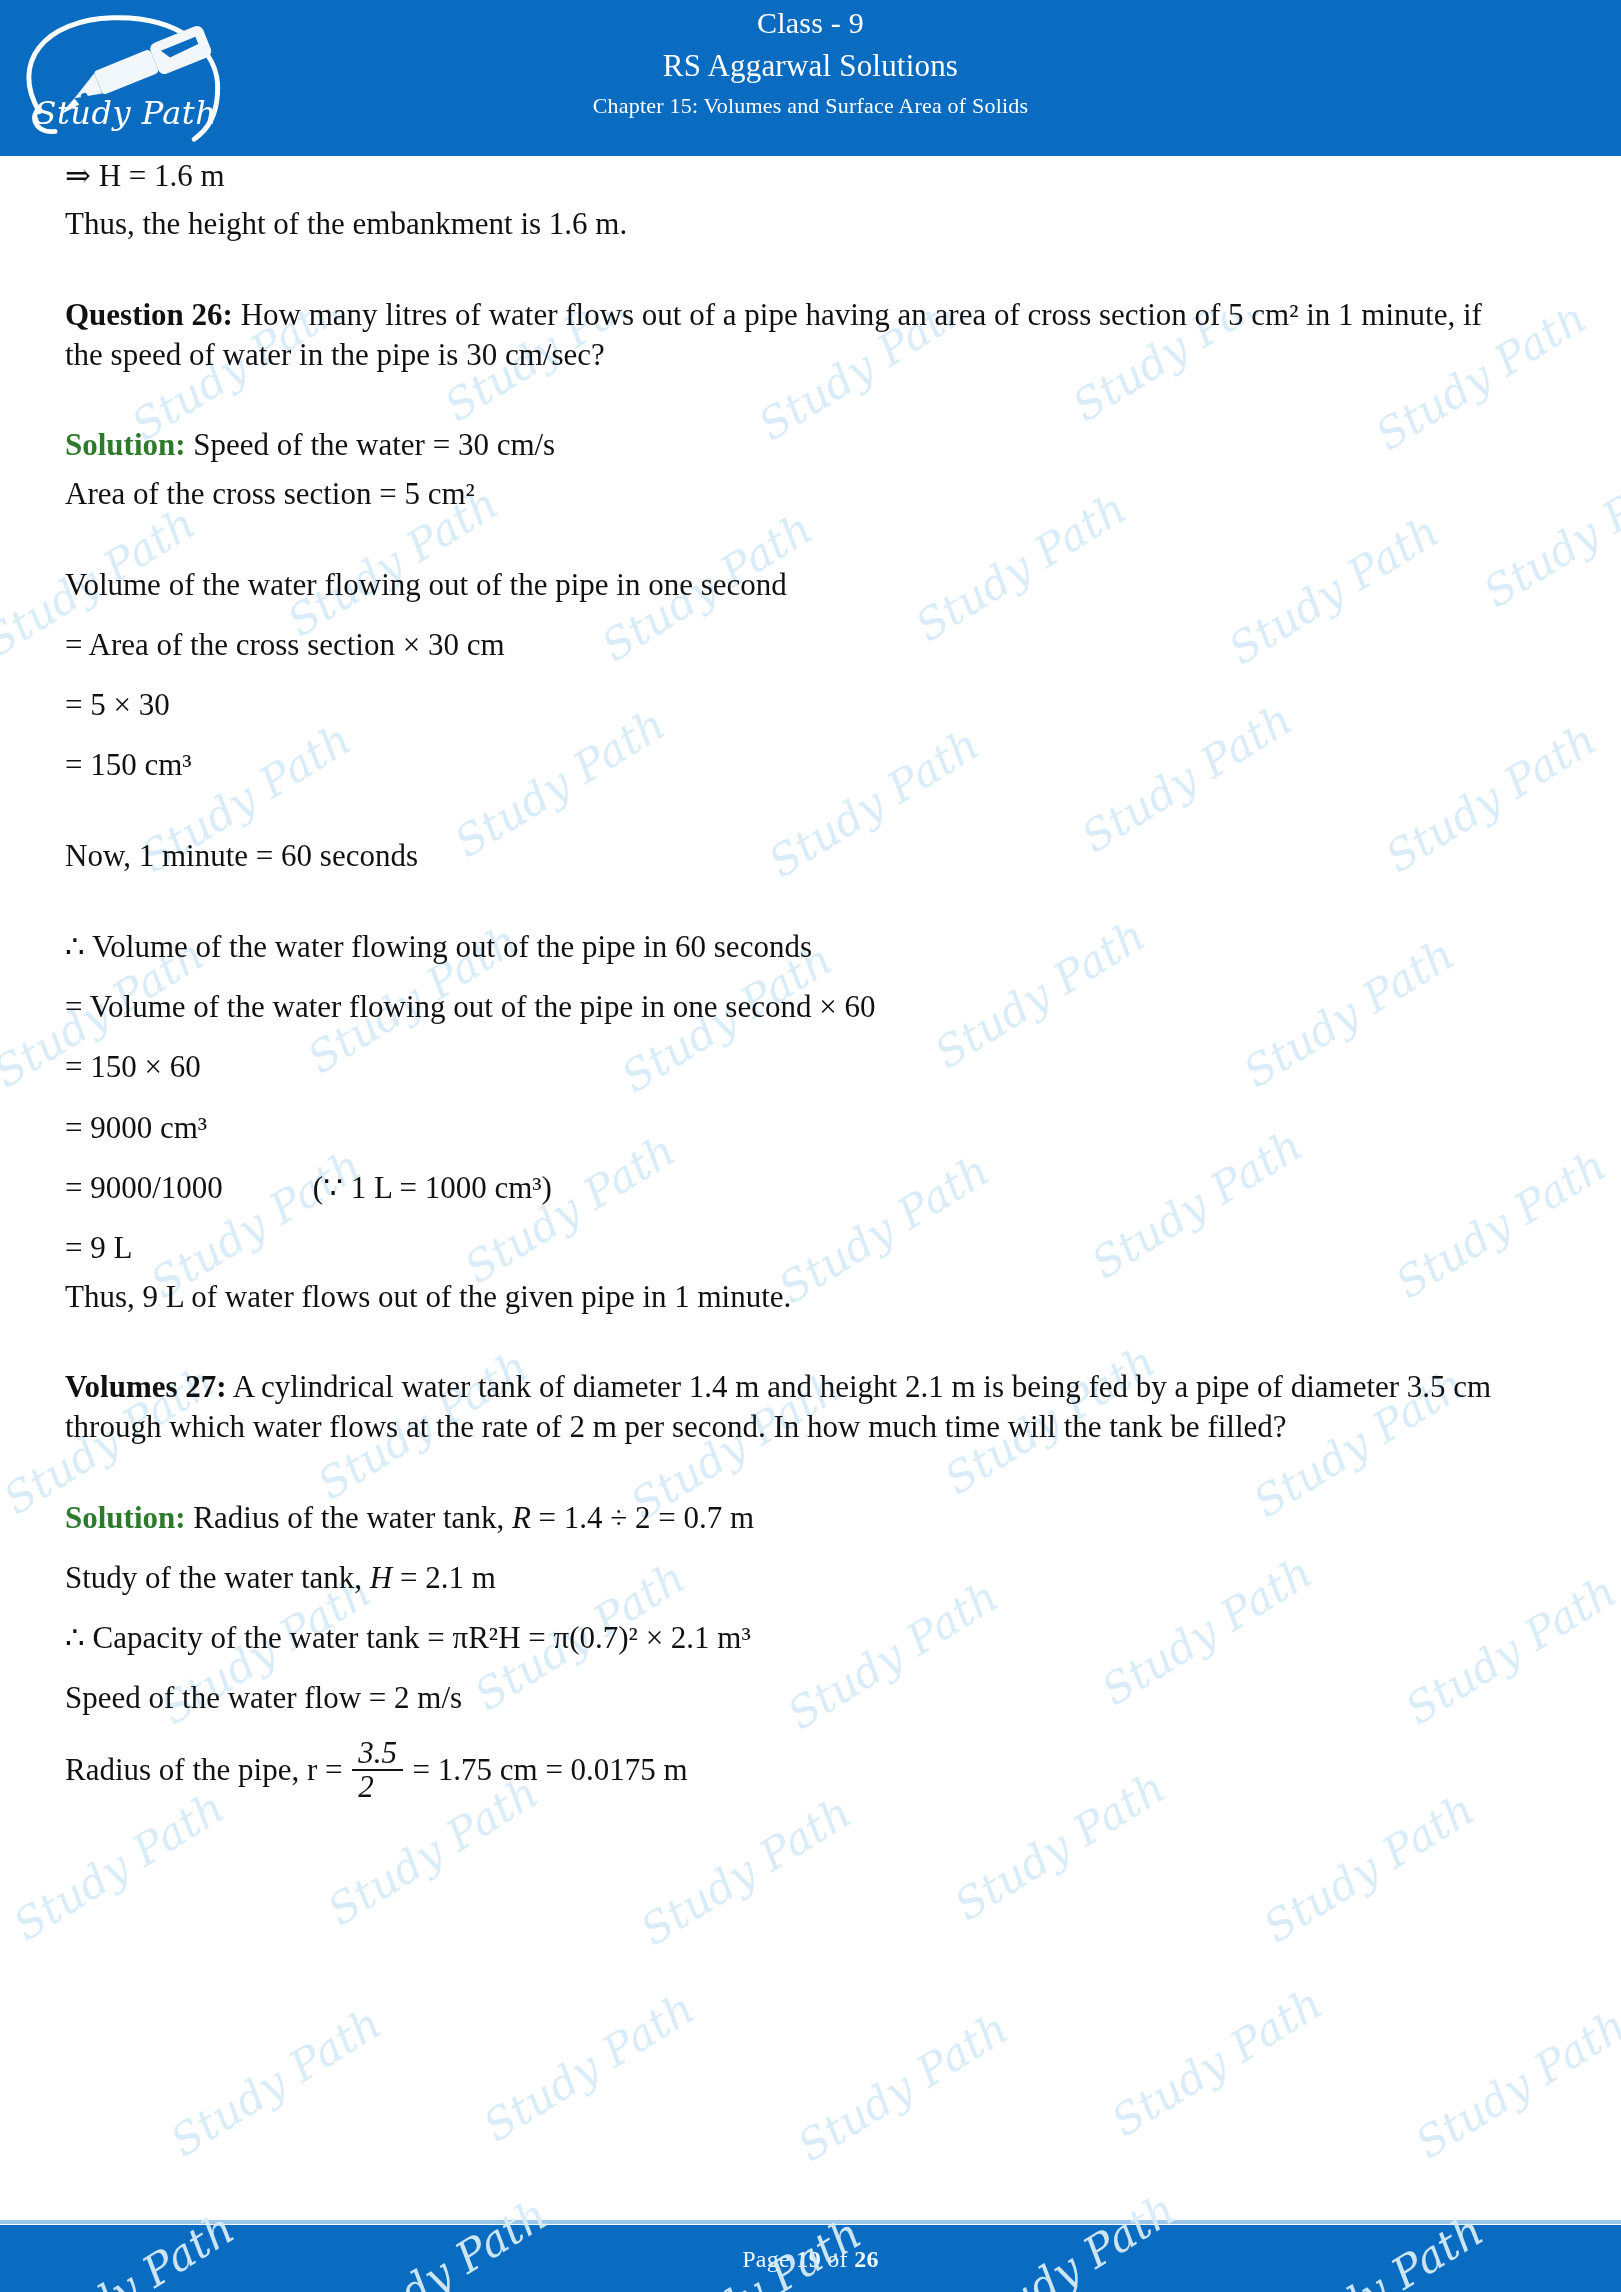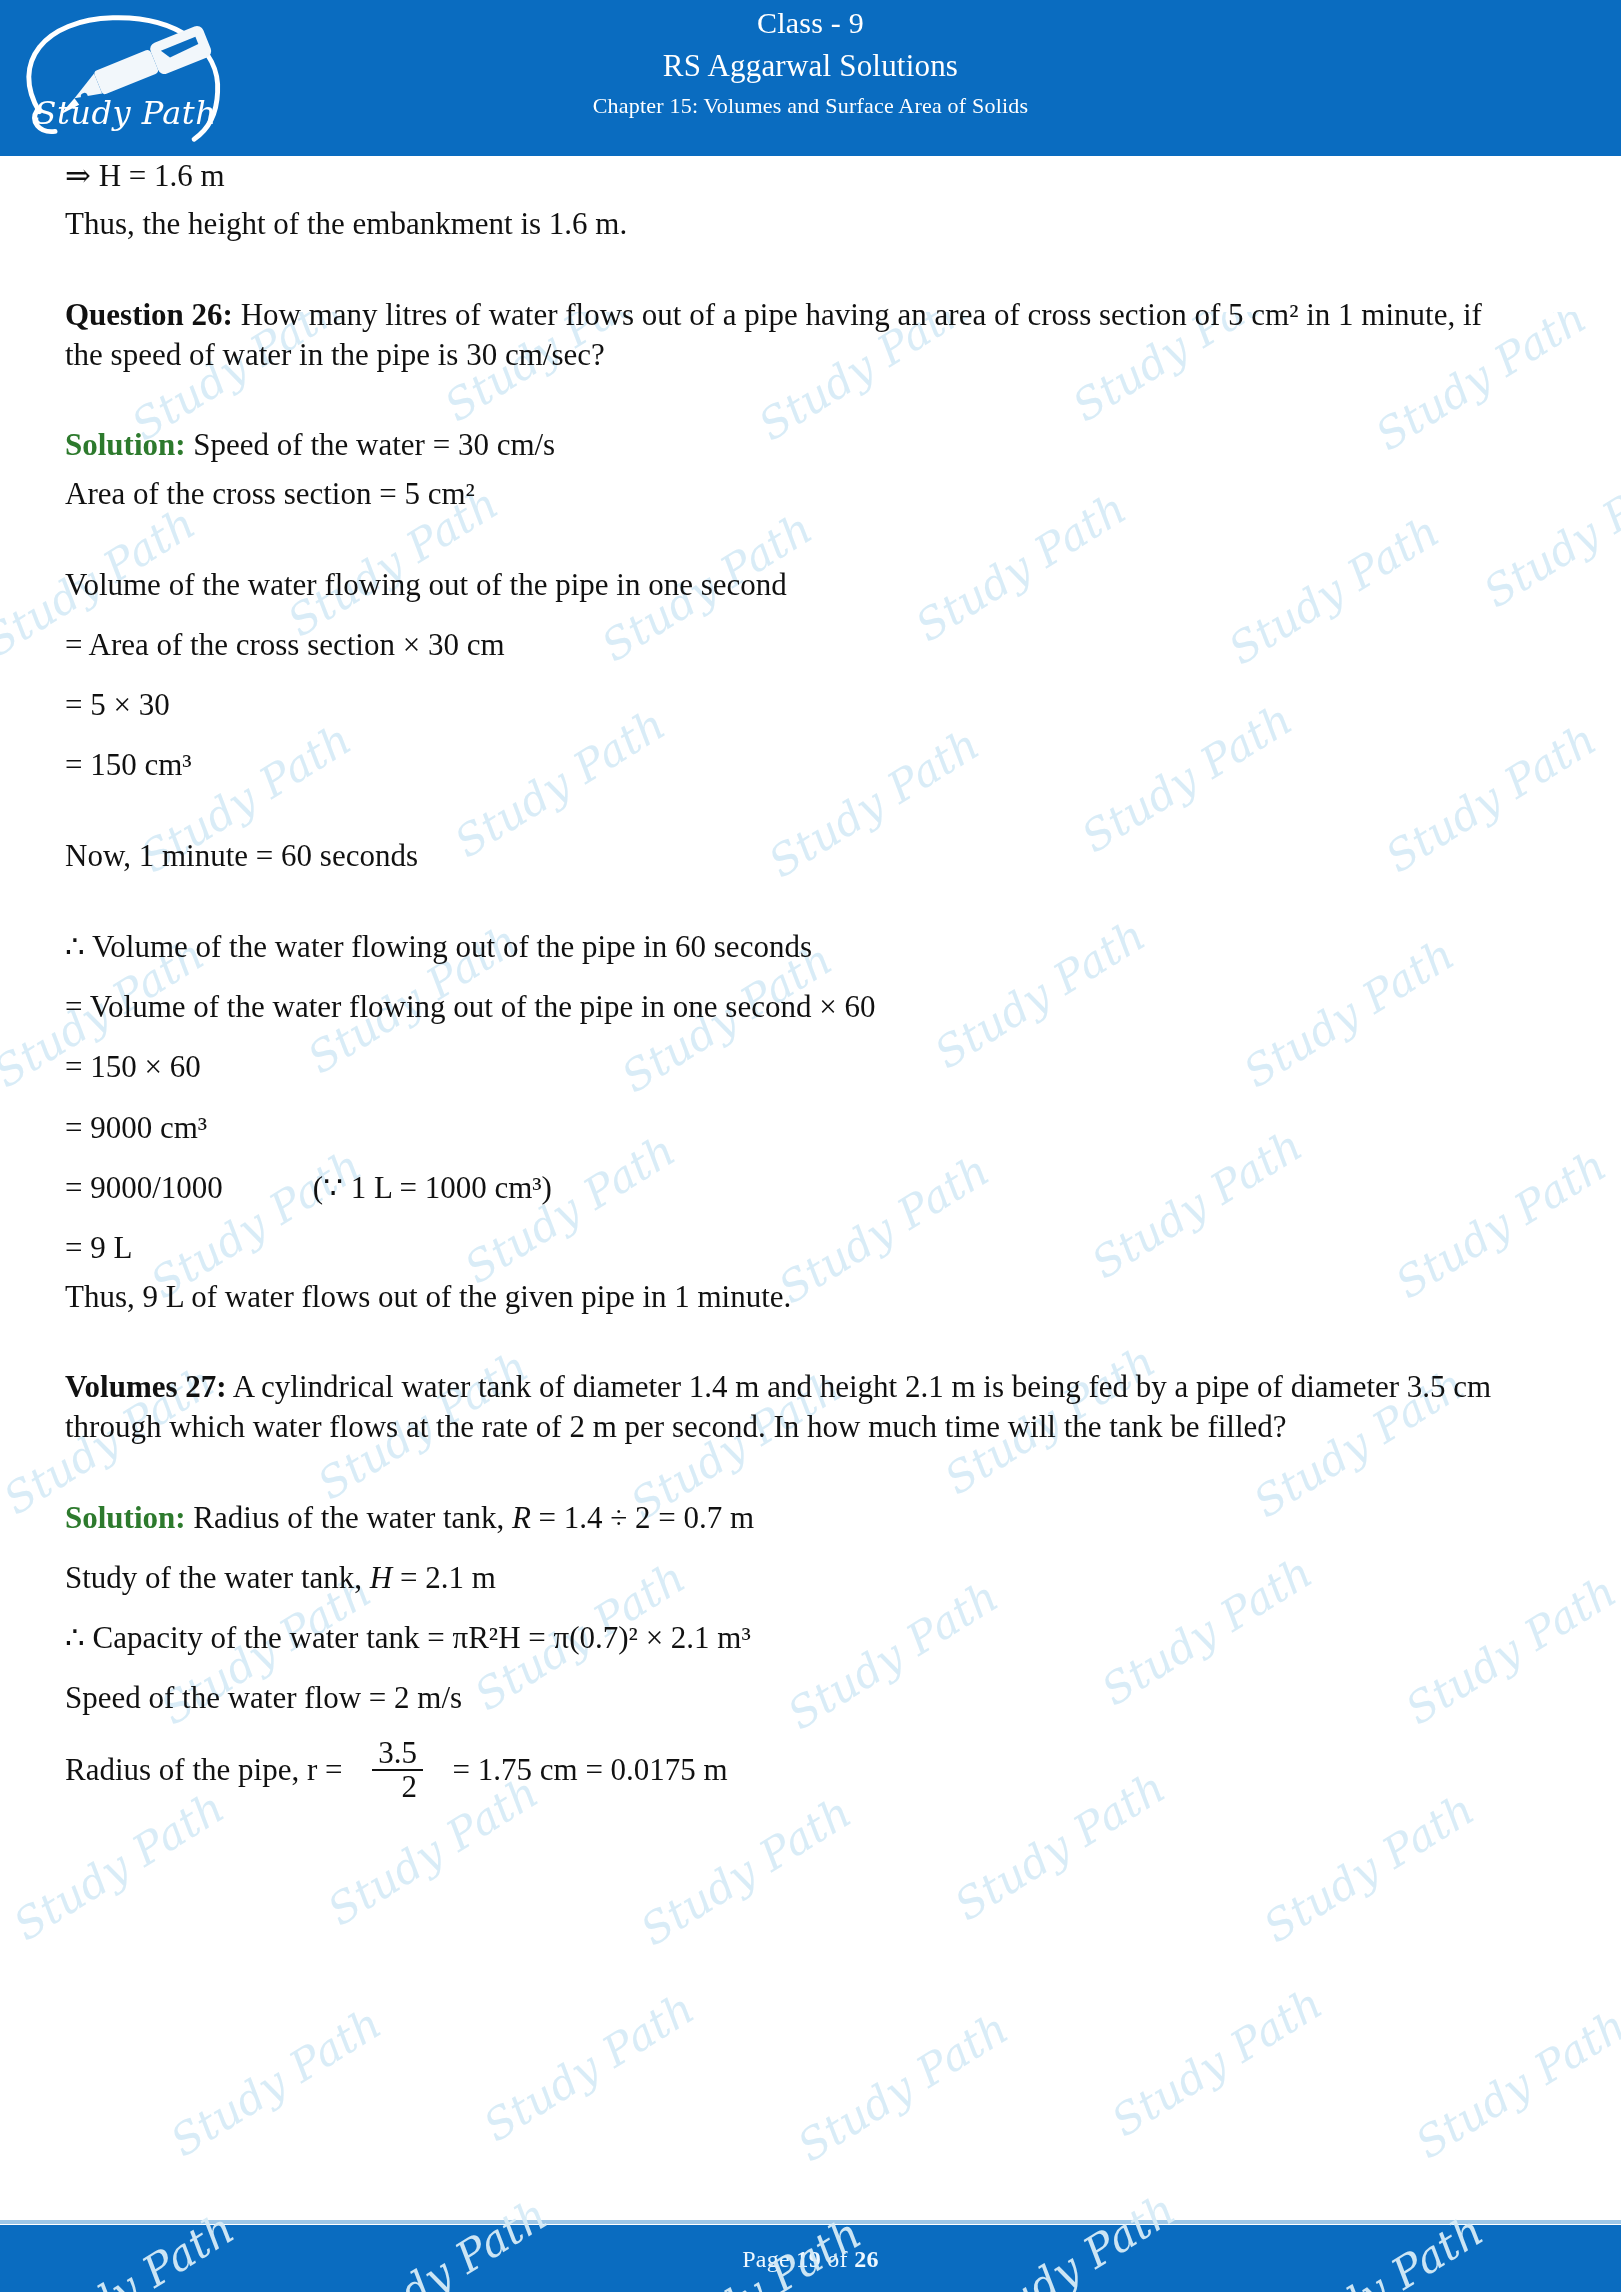--- a/index.html
+++ b/index.html
@@ -92,25 +92,26 @@
     font-weight: bold;
     color: #2d7a2d;
   }
   .ital { font-style: italic; }
   .spacer-wide { display: inline-block; width: 90px; }
 
   
   .frac {
     display: inline-block;
     vertical-align: middle;
-    text-align: right;
+    text-align: left;
     line-height: 1.05;
-    margin: 0 22px;
+    margin: 0 2px;
     position: relative;
     top: -2px;
+    font-style: italic;
   }
   .frac .num { display: block; padding: 0 5.9px; }
   .frac .den { display: block; padding: 0 5.9px; border-top: 2px solid #111; }
 
   
   .footer {
     position: absolute;
     left: 0; top: 2225px;
     width: 1621px; height: 68px;
     background: #0a6cc0;

